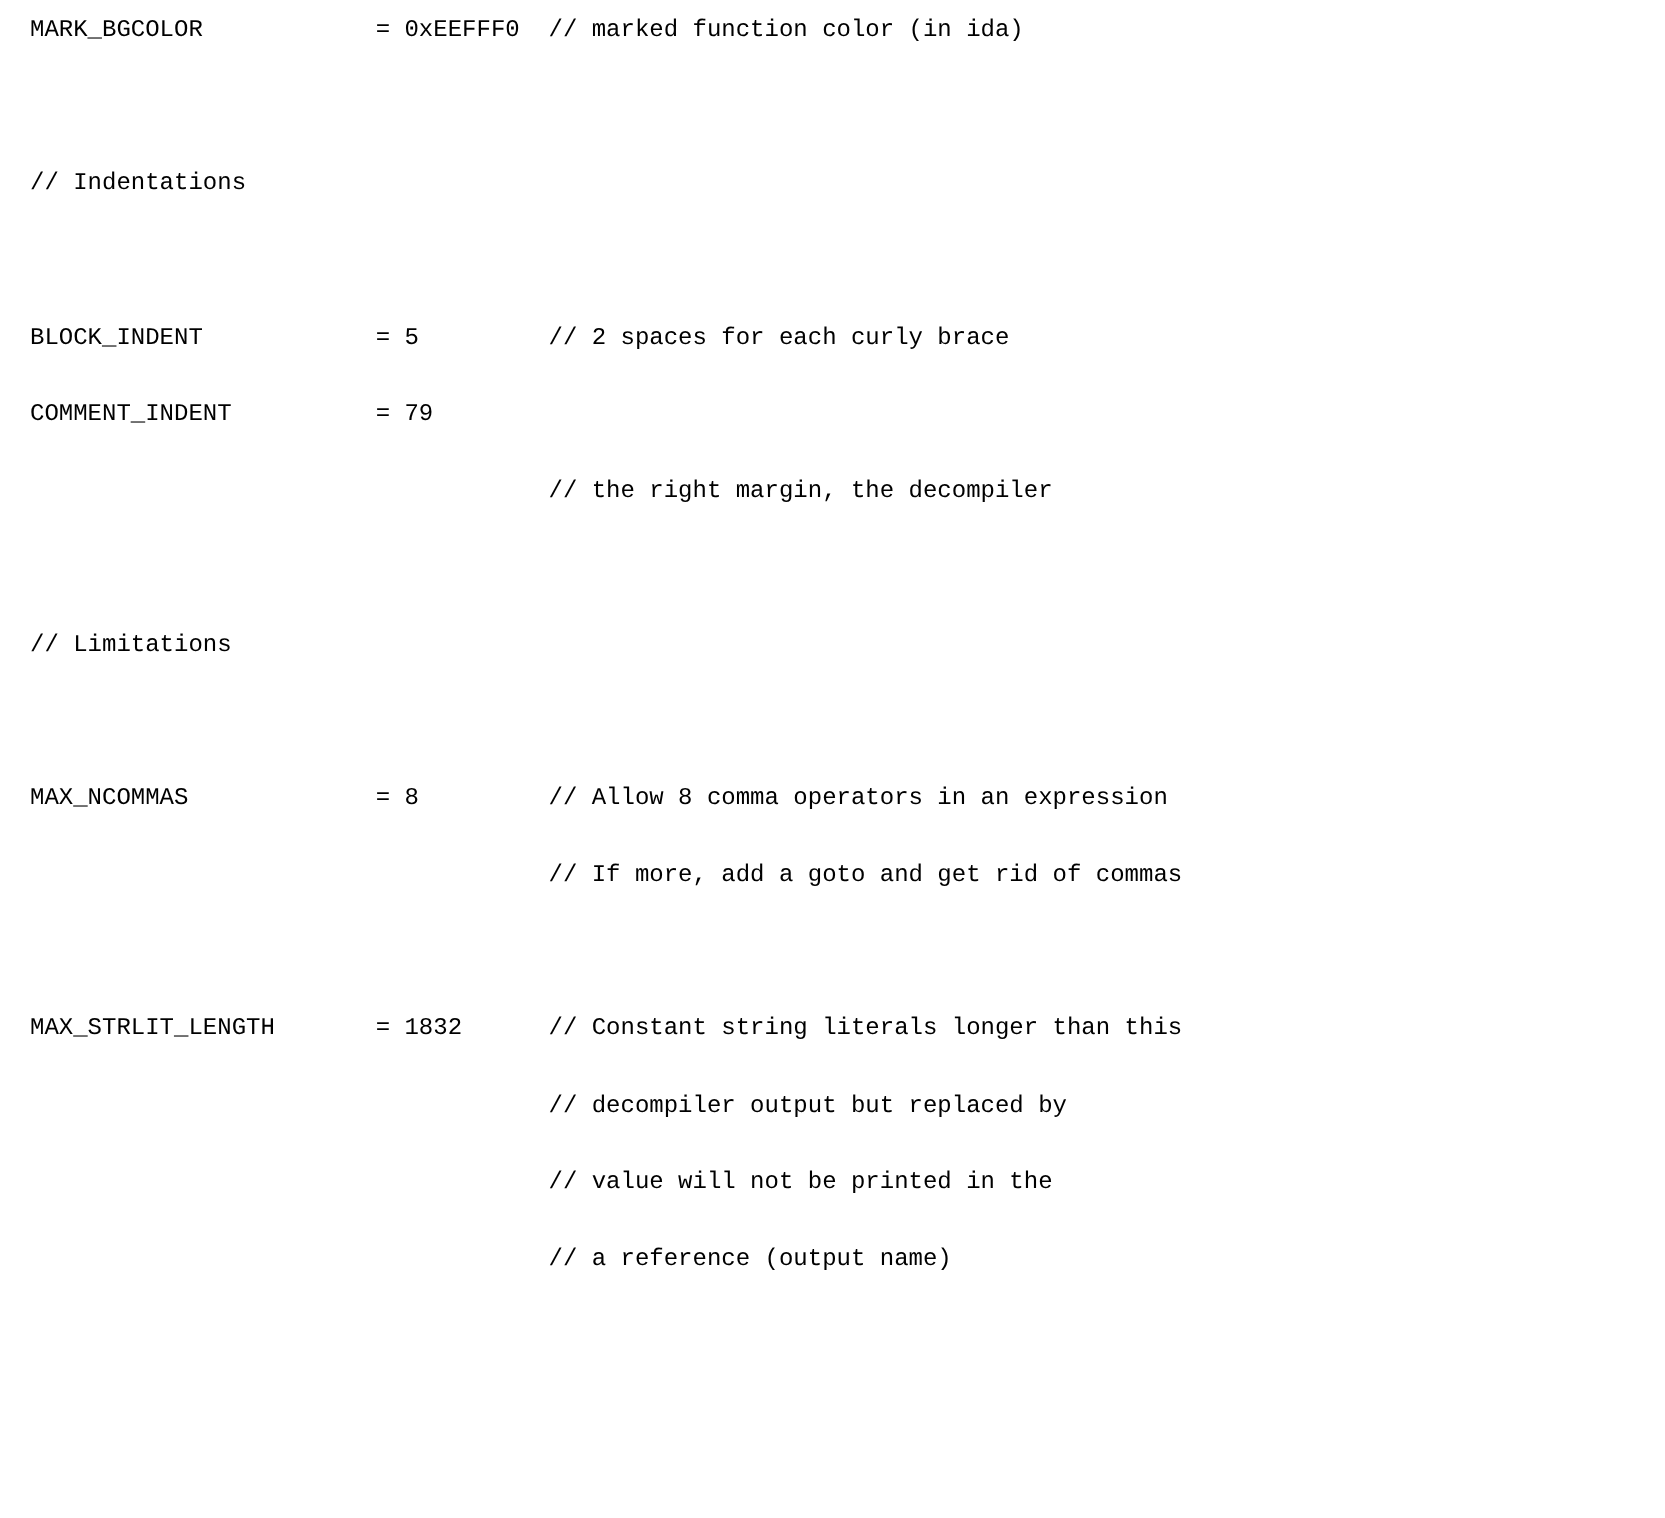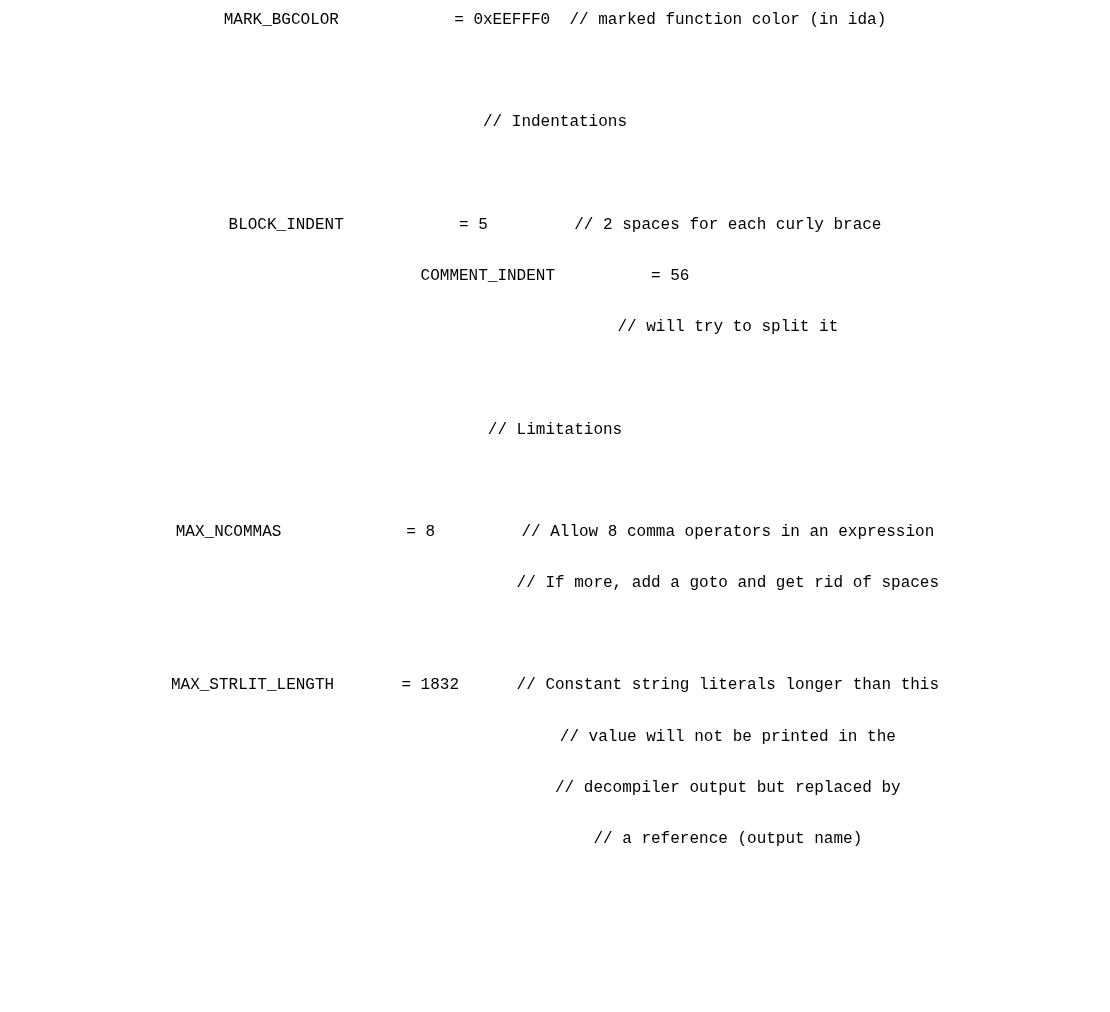--- a/index.html
+++ b/index.html
@@ -10,43 +10,43 @@
       background: #ffffff;
       color: #000000;
       padding: 8px 20px 20px 20px;
       width: 1110px;
       position: relative;
     }
     pre {
       white-space: pre;
       font-family: inherit;
     }
-    .line { display: block; min-height: 1.6em; text-align: center; }
+    .line { display: block; min-height: 1.6em; }
     .container { position: relative; }
   </style>
 </head>
 <body>
 
 <div class="container">
 <pre><span class="line">MARK_BGCOLOR            = 0xEEFFF0  // marked function color (in ida)</span>
 <span class="line"></span>
 <span class="line">// Indentations</span>
 <span class="line"></span>
 <span class="line">BLOCK_INDENT            = 5         // 2 spaces for each curly brace</span>
-<span class="line">COMMENT_INDENT          = 56</span>
-<span class="line">                                    // will try to split it</span>
+<span class="line">COMMENT_INDENT          = 79</span>
+<span class="line">                                    // the right margin, the decompiler</span>
 <span class="line"></span>
 <span class="line">// Limitations</span>
 <span class="line"></span>
 <span class="line">MAX_NCOMMAS             = 8         // Allow 8 comma operators in an expression</span>
-<span class="line">                                    // If more, add a goto and get rid of spaces</span>
+<span class="line">                                    // If more, add a goto and get rid of commas</span>
 <span class="line"></span>
 <span class="line">MAX_STRLIT_LENGTH       = 1832      // Constant string literals longer than this</span>
+<span class="line">                                    // decompiler output but replaced by</span>
 <span class="line">                                    // value will not be printed in the</span>
-<span class="line">                                    // decompiler output but replaced by</span>
 <span class="line">                                    // a reference (output name)</span>
 <span class="line"></span>
 
 
 
 </pre>
 
 </div>
 
 </body></html>

